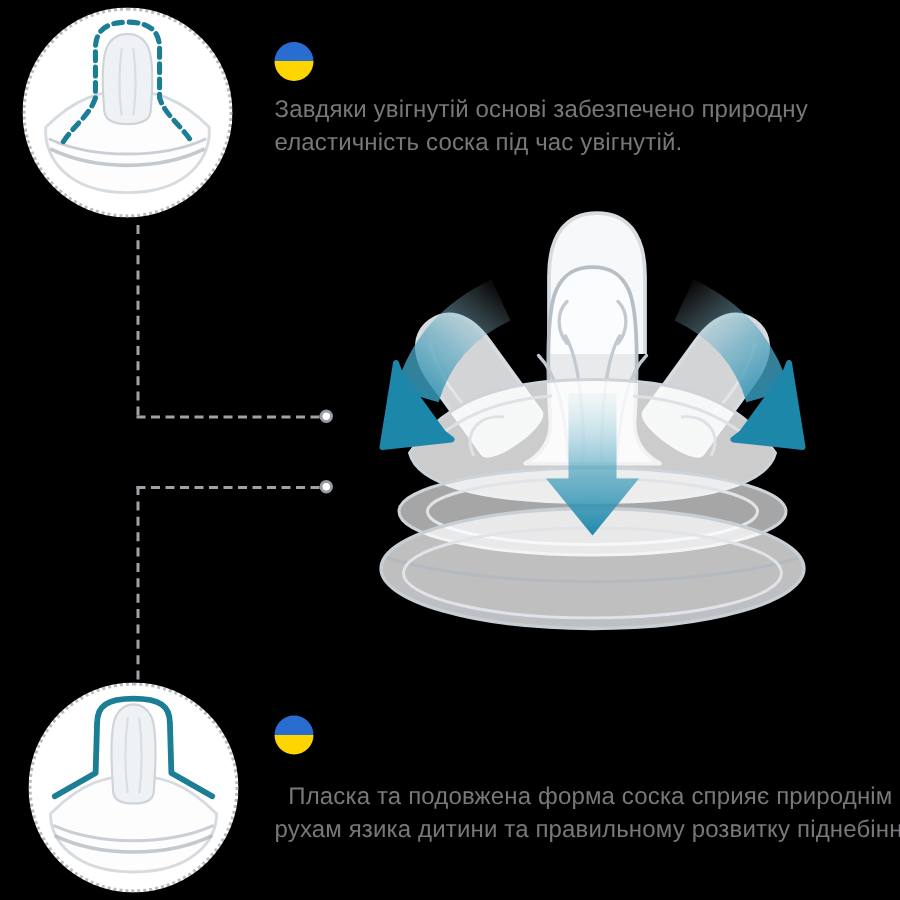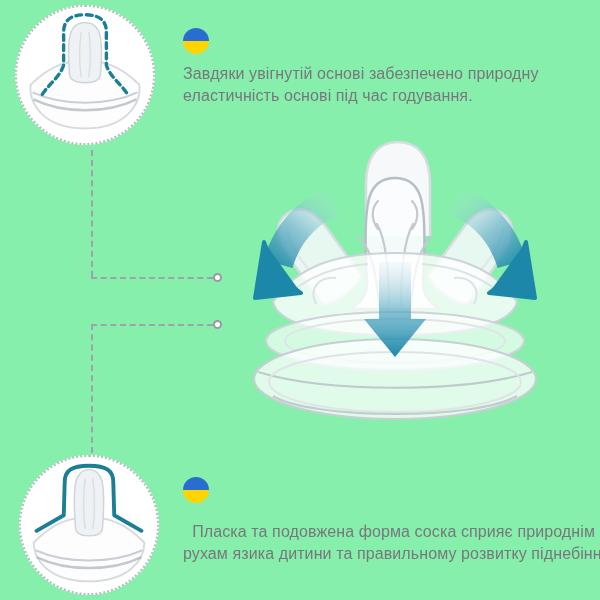--- a/index.html
+++ b/index.html
@@ -1,17 +1,17 @@
 <!DOCTYPE html>
 <html><head>
 <meta charset="utf-8">
 <style>
   html,body{margin:0;padding:0;background:#ffffff;}
   .stage{
-    position:relative;width:600px;height:600px;background:#86efac;overflow:hidden;
+    position:relative;width:600px;height:600px;background:#000000;overflow:hidden;
     font-family:"Liberation Sans","DejaVu Sans",sans-serif;
   }
   .callout-circle{
     position:absolute;width:140px;height:140px;border-radius:50%;
     border:2px dotted #b7bdc2;box-sizing:border-box;background:#ffffff;
   }
   .callout-circle svg{position:absolute;left:0;top:0;width:100%;height:100%;}
   .circle-top{left:15px;top:5px;}
   .circle-bottom{left:19px;top:455px;}
   .flag{
@@ -52,21 +52,21 @@
         <path d="M66,26 C64,42 64,58 66,72" stroke="#dadee2" stroke-width="1.5" fill="none"></path>
         <path d="M74,26 C76,42 76,58 74,72" stroke="#dadee2" stroke-width="1.5" fill="none"></path>
       </g>
       <path d="M26,90 C34,78 44,72 48,60 L48,26 C48,14 55,8 70,8 C85,8 92,14 92,26 L92,60 C96,72 106,78 114,90" fill="none" stroke="#1b7e95" stroke-width="3.5" stroke-linecap="round" stroke-dasharray="6 4.5"></path>
     </svg>
   </div>
 
   <div class="flag flag-top"></div>
   <div class="note note-top">
     <span>Завдяки увігнутій основі забезпечено природну</span>
-    <span>еластичність основі під час годування.</span>
+    <span>еластичність соска під час увігнутій.</span>
   </div>
 
   <div class="conn conn-v" style="left:91px;top:150px;height:127px;"></div>
   <div class="conn conn-h" style="left:91px;top:277px;width:122px;"></div>
   <div class="conn-dot" style="left:213px;top:273px;"></div>
 
   <div class="conn conn-h" style="left:91px;top:324px;width:122px;"></div>
   <div class="conn conn-v" style="left:91px;top:324px;height:129px;"></div>
   <div class="conn-dot" style="left:213px;top:320px;"></div>
 

